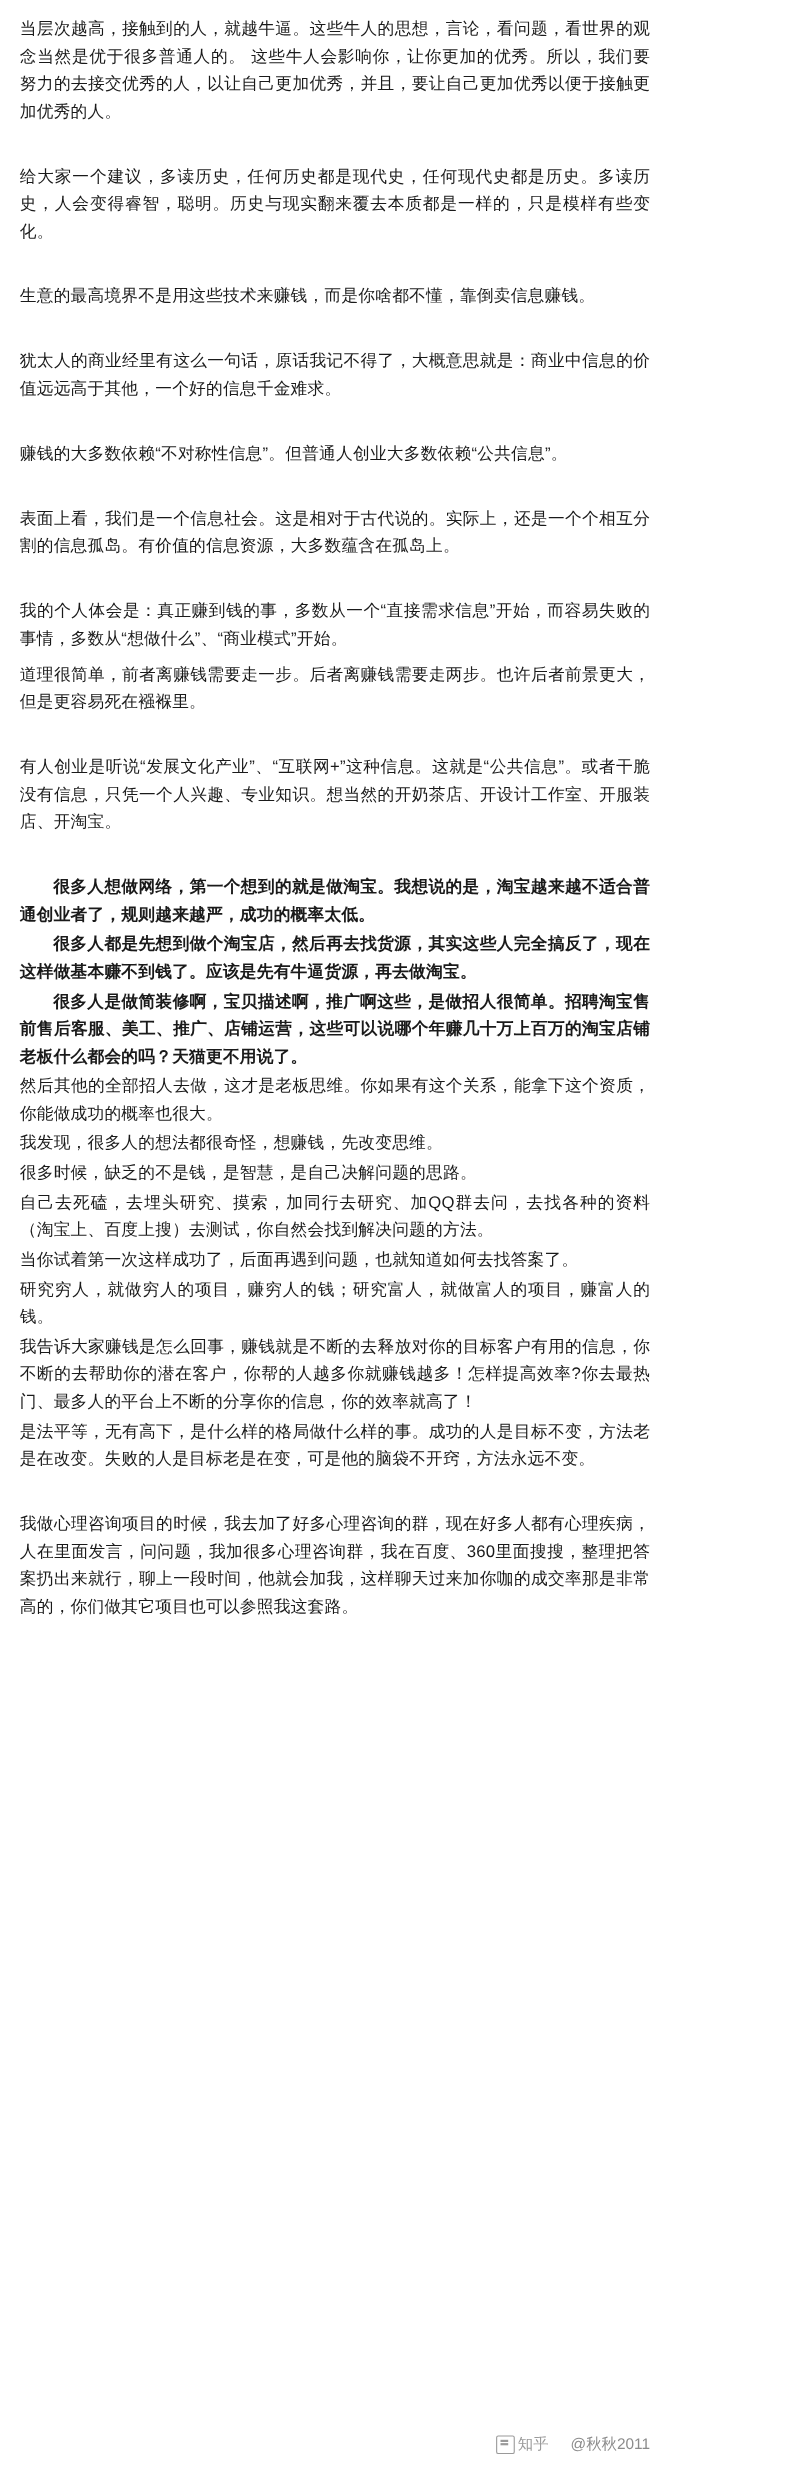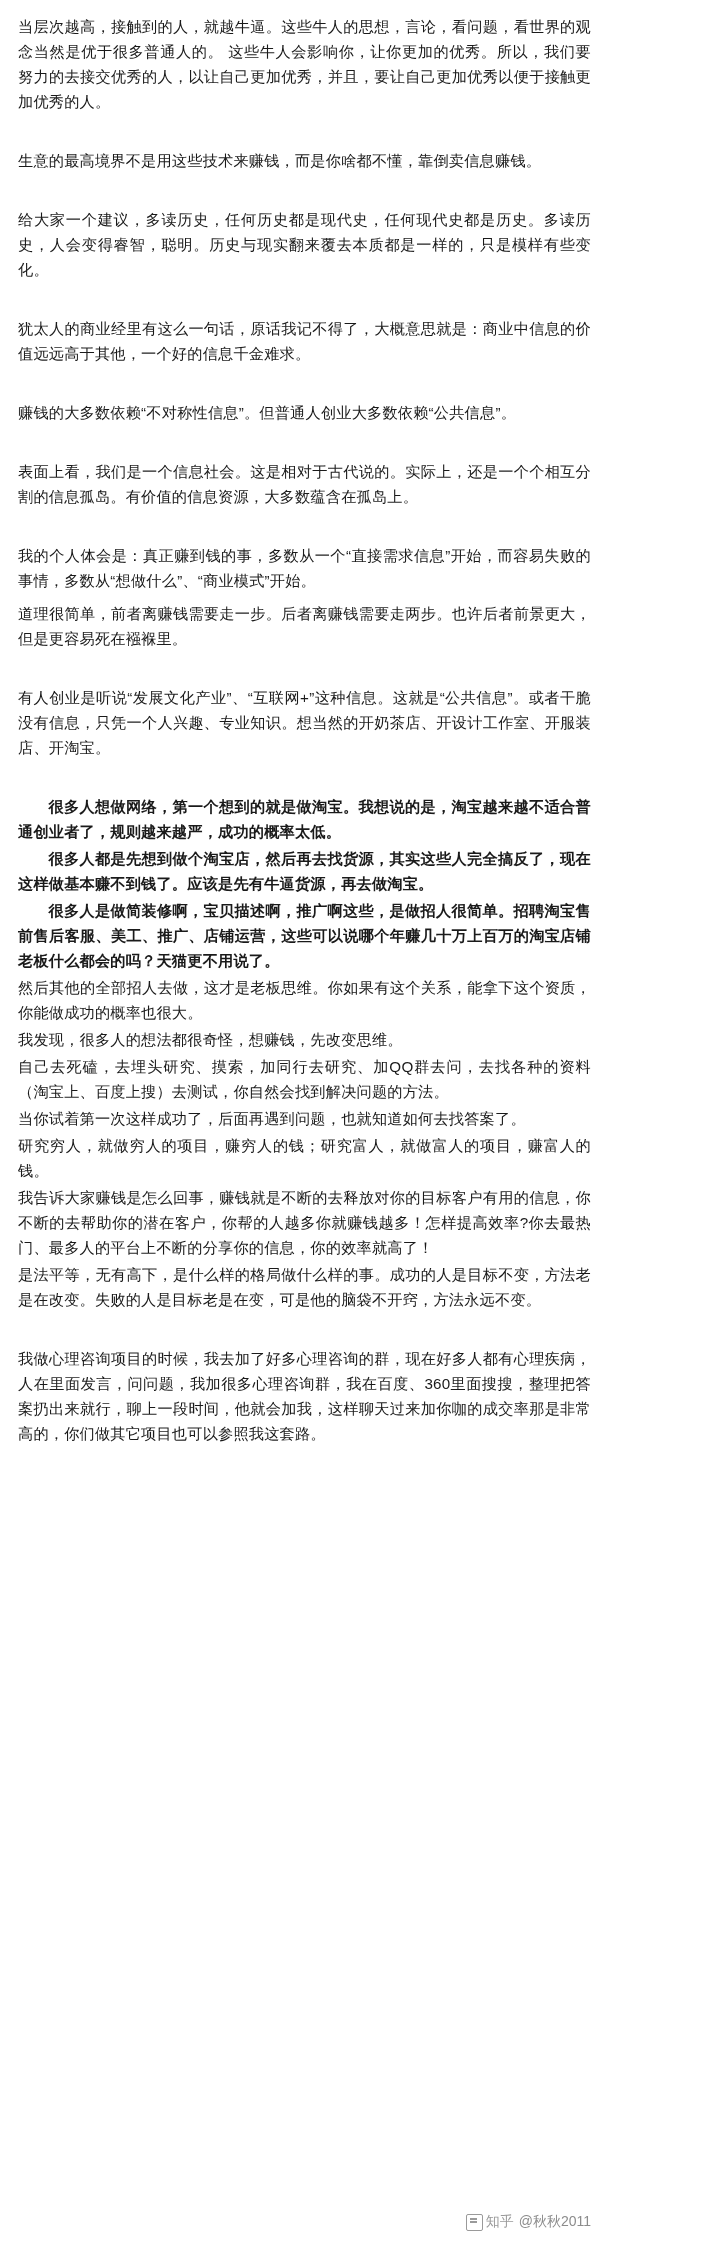--- a/index.html
+++ b/index.html
@@ -34,21 +34,21 @@
   }
   .gap-lg { margin-bottom: 34px; }
   .gap-sm { margin-bottom: 8px; }
   .gap-xs { margin-bottom: 2px; }
   .footer {
     position: absolute;
     right: 18px;
     bottom: 10px;
     display: flex;
     align-items: center;
-    gap: 5px;
+    gap: 20px;
     color: #8c8c8c;
     font-size: 14px;
   }
   .footer .zhihu-mark {
     display: inline-flex;
     align-items: center;
     color: #9a9a9a;
     font-size: 14px;
   }
   .footer .logo-box {
@@ -71,33 +71,34 @@
     background: #9a9a9a;
     box-shadow: 0 3px 0 0 #9a9a9a;
   }
 </style>
 </head>
 <body>
 
 <div class="page">
   <div id="paragraphs">
       <p class="para gap-lg">当层次越高，接触到的人，就越牛逼。这些牛人的思想，言论，看问题，看世界的观念当然是优于很多普通人的。 这些牛人会影响你，让你更加的优秀。所以，我们要努力的去接交优秀的人，以让自己更加优秀，并且，要让自己更加优秀以便于接触更加优秀的人。</p>
+      <p class="para gap-lg">给大家一个建议，多读历史，任何历史都是现代史，任何现代史都是历史。多读历史，人会变得睿智，聪明。历史与现实翻来覆去本质都是一样的，只是模样有些变化。</p>
       <p class="para gap-lg">生意的最高境界不是用这些技术来赚钱，而是你啥都不懂，靠倒卖信息赚钱。</p>
-      <p class="para gap-lg">给大家一个建议，多读历史，任何历史都是现代史，任何现代史都是历史。多读历史，人会变得睿智，聪明。历史与现实翻来覆去本质都是一样的，只是模样有些变化。</p>
       <p class="para gap-lg">犹太人的商业经里有这么一句话，原话我记不得了，大概意思就是：商业中信息的价值远远高于其他，一个好的信息千金难求。</p>
       <p class="para gap-lg">赚钱的大多数依赖“不对称性信息”。但普通人创业大多数依赖“公共信息”。</p>
       <p class="para gap-lg">表面上看，我们是一个信息社会。这是相对于古代说的。实际上，还是一个个相互分割的信息孤岛。有价值的信息资源，大多数蕴含在孤岛上。</p>
       <p class="para gap-sm">我的个人体会是：真正赚到钱的事，多数从一个“直接需求信息”开始，而容易失败的事情，多数从“想做什么”、“商业模式”开始。</p>
       <p class="para gap-lg">道理很简单，前者离赚钱需要走一步。后者离赚钱需要走两步。也许后者前景更大，但是更容易死在襁褓里。</p>
       <p class="para gap-lg">有人创业是听说“发展文化产业”、“互联网+”这种信息。这就是“公共信息”。或者干脆没有信息，只凭一个人兴趣、专业知识。想当然的开奶茶店、开设计工作室、开服装店、开淘宝。</p>
       <p class="para indent gap-xs">很多人想做网络，第一个想到的就是做淘宝。我想说的是，淘宝越来越不适合普通创业者了，规则越来越严，成功的概率太低。</p>
       <p class="para indent gap-xs">很多人都是先想到做个淘宝店，然后再去找货源，其实这些人完全搞反了，现在这样做基本赚不到钱了。应该是先有牛逼货源，再去做淘宝。</p>
       <p class="para indent gap-xs">很多人是做简装修啊，宝贝描述啊，推广啊这些，是做招人很简单。招聘淘宝售前售后客服、美工、推广、店铺运营，这些可以说哪个年赚几十万上百万的淘宝店铺老板什么都会的吗？天猫更不用说了。</p>
       <p class="para gap-xs">然后其他的全部招人去做，这才是老板思维。你如果有这个关系，能拿下这个资质，你能做成功的概率也很大。</p>
       <p class="para gap-xs">我发现，很多人的想法都很奇怪，想赚钱，先改变思维。</p>
+      <p class="para gap-xs">很多时候，缺乏的不是钱，是智慧，是自己决解问题的思路。</p>
       <p class="para gap-xs">自己去死磕，去埋头研究、摸索，加同行去研究、加QQ群去问，去找各种的资料（淘宝上、百度上搜）去测试，你自然会找到解决问题的方法。</p>
       <p class="para gap-xs">当你试着第一次这样成功了，后面再遇到问题，也就知道如何去找答案了。</p>
       <p class="para gap-xs">研究穷人，就做穷人的项目，赚穷人的钱；研究富人，就做富人的项目，赚富人的钱。</p>
       <p class="para gap-xs">我告诉大家赚钱是怎么回事，赚钱就是不断的去释放对你的目标客户有用的信息，你不断的去帮助你的潜在客户，你帮的人越多你就赚钱越多！怎样提高效率?你去最热门、最多人的平台上不断的分享你的信息，你的效率就高了！</p>
       <p class="para gap-lg">是法平等，无有高下，是什么样的格局做什么样的事。成功的人是目标不变，方法老是在改变。失败的人是目标老是在变，可是他的脑袋不开窍，方法永远不变。</p>
       <p class="para gap-xs">我做心理咨询项目的时候，我去加了好多心理咨询的群，现在好多人都有心理疾病，人在里面发言，问问题，我加很多心理咨询群，我在百度、360里面搜搜，整理把答案扔出来就行，聊上一段时间，他就会加我，这样聊天过来加你咖的成交率那是非常高的，你们做其它项目也可以参照我这套路。</p>
     </div>
 
   <div class="footer">
     <span class="zhihu-mark">

